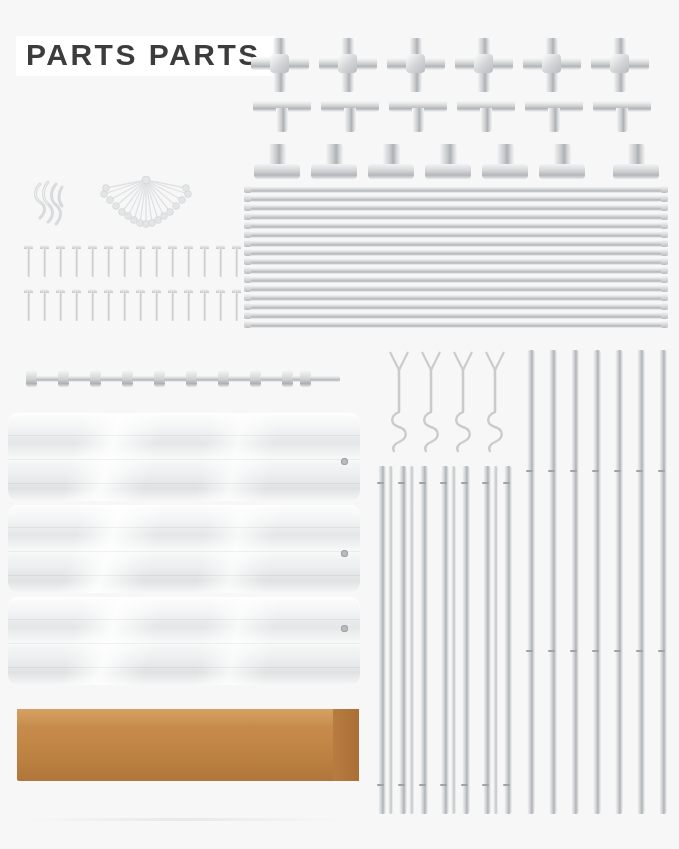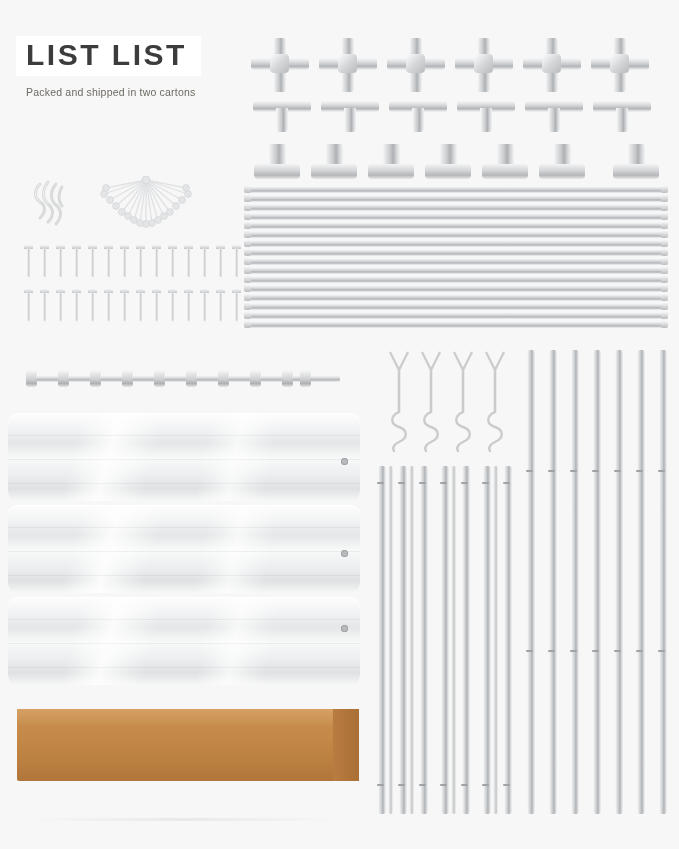--- a/index.html
+++ b/index.html
@@ -154,22 +154,21 @@
     position:absolute;left:-1px;width:7px;height:2px;border-radius:1px;
     background:#9fa3a6;
   }
 </style>
 </head>
 <body style="background: rgb(247, 247, 247);">
 
 <div id="sheet">
 
   <div class="title-wrap">
-    <div class="title">LIST LIST</div>
-    <div class="subtitle">Packed and shipped in two cartons</div>
+    <div class="title">PARTS PARTS</div>
   </div>
 
   <div>
     <div class="cross" style="left:251px;top:38px;">
       <div class="arm-h metal-h"></div>
       <div class="arm-v metal-v"></div>
       <div class="hub"></div>
     </div>
     <div class="cross" style="left:319px;top:38px;">
       <div class="arm-h metal-h"></div>

